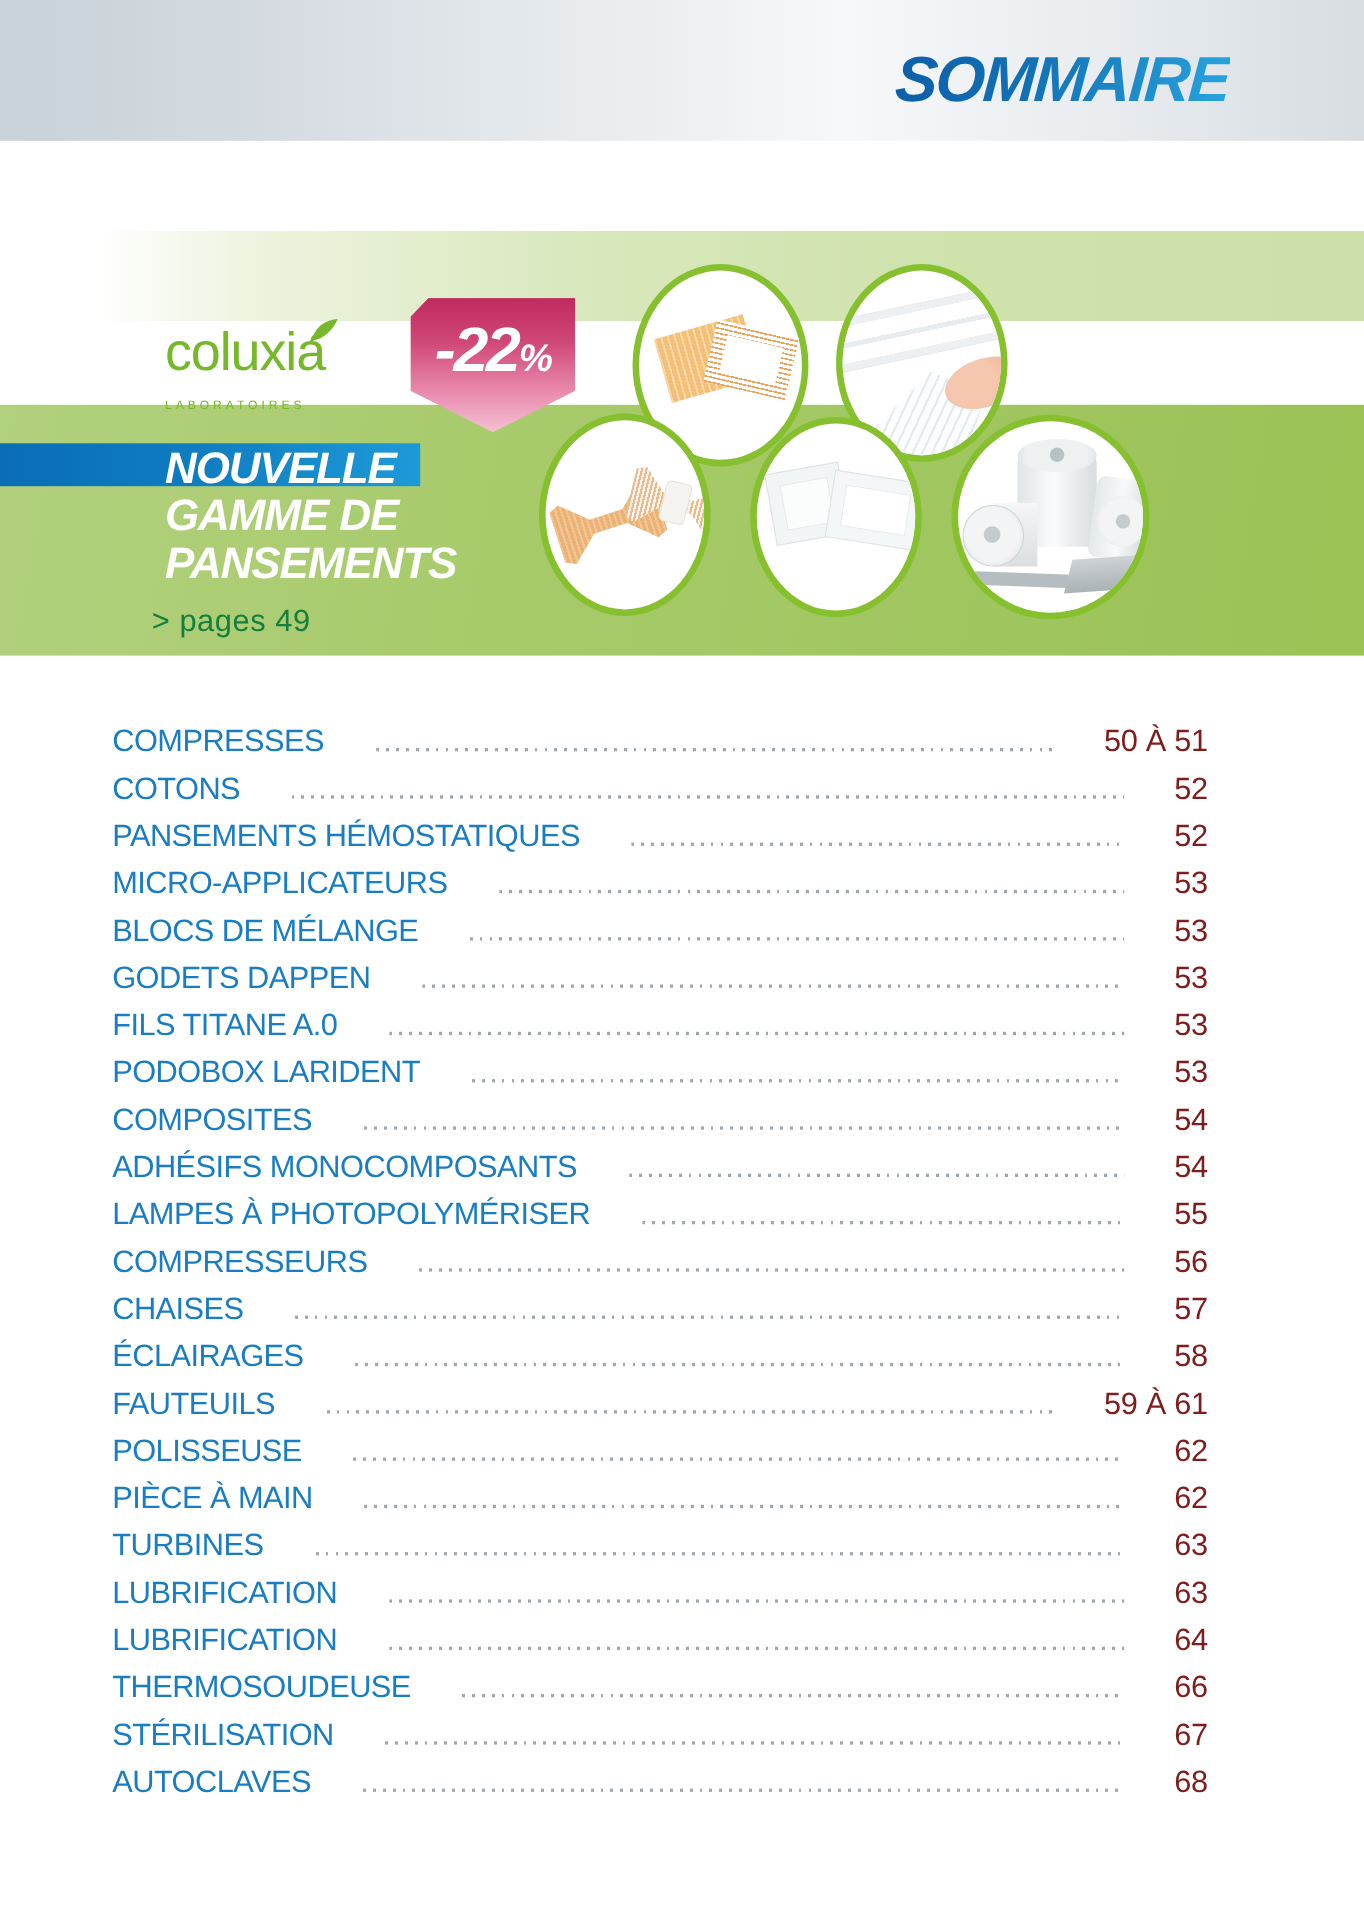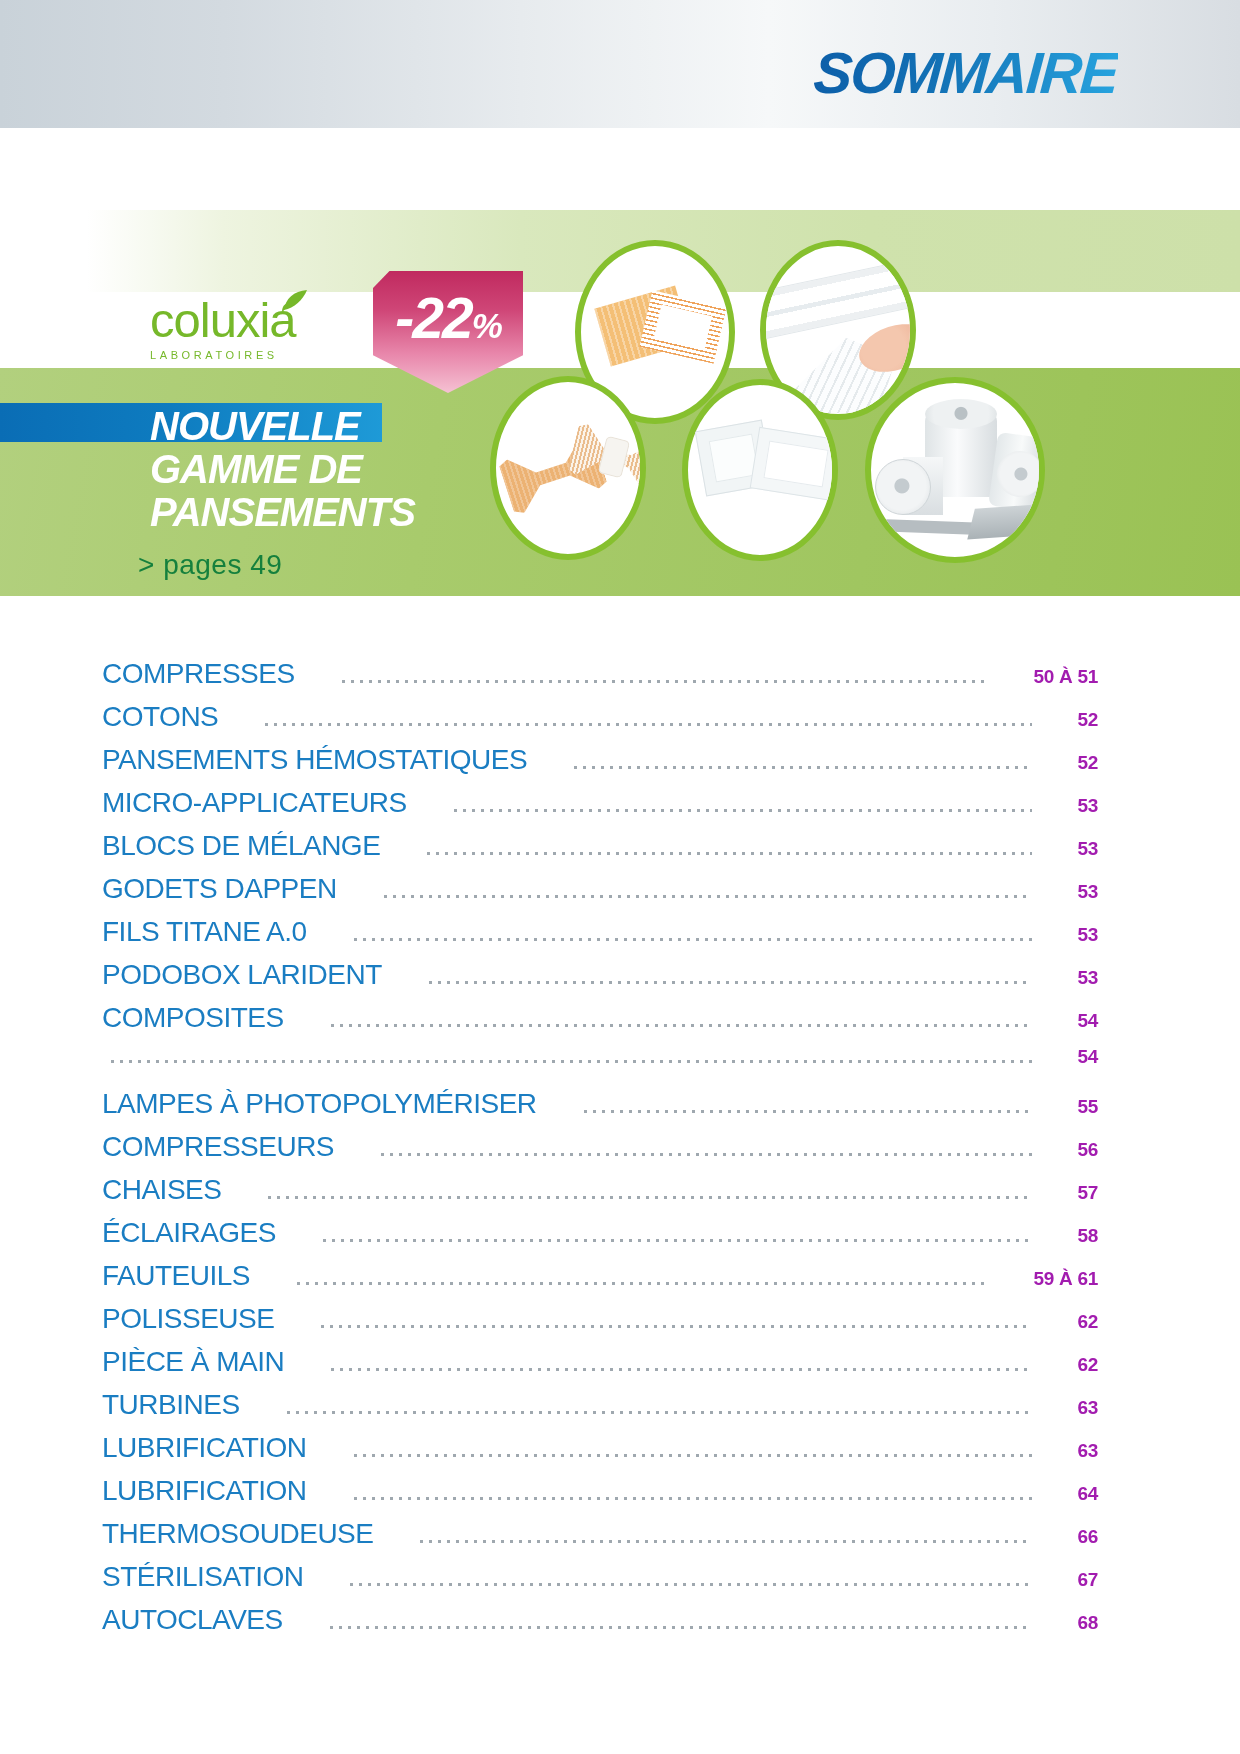--- a/index.html
+++ b/index.html
@@ -19,21 +19,21 @@
   .band-pale{position:absolute;left:0;top:210px;width:1240px;height:82px;
     background:linear-gradient(90deg,#ffffff 0%,#ffffff 7%,#eef4e0 18%,#d9e8bd 42%,#cfe2ac 70%,#cde0a9 100%);}
   .band-white{position:absolute;left:0;top:292px;width:1240px;height:76px;background:#ffffff;}
   .band-green{position:absolute;left:0;top:368px;width:1240px;height:228px;
     background:linear-gradient(100deg,#b2d07e 0%,#a8cb6c 35%,#a0c660 70%,#9ac254 100%);}
 
   
   .brand{position:absolute;left:150px;top:296px;width:180px;}
   .brand-name{font-size:49px;line-height:1;font-weight:400;letter-spacing:-1px;color:#76b82a;}
   .leaf{position:absolute;left:130px;top:-8px;}
-  .brand-sub{margin-top:4px;font-size:11px;letter-spacing:3.6px;color:#76b82a;font-weight:400;}
+  .brand-sub{margin-top:18px;font-size:11px;letter-spacing:3.6px;color:#76b82a;font-weight:400;}
 
   
   .badge{position:absolute;left:373px;top:271px;width:150px;height:122px;
     clip-path:polygon(11% 0%,100% 0%,100% 69%,50% 100%,0% 69%,0% 14%);
     background:linear-gradient(180deg,#c02a5f 0%,#cf4677 32%,#e887ab 68%,#f5c1d3 100%);
     display:flex;align-items:center;justify-content:center;padding-bottom:28px;box-sizing:border-box;}
   .badge-text{color:#fff;font-style:italic;font-weight:700;font-size:57px;line-height:1;letter-spacing:-2px;}
   .badge-text .pct{font-size:35px;}
 
   
@@ -109,21 +109,21 @@
   .strip1{left:10px;top:138px;width:98px;height:12px;background:#b6bdc1;transform:skewX(-35deg) rotate(2deg);}
   .strip2{left:100px;top:124px;width:62px;height:30px;transform:rotate(-4deg) skewX(-18deg);
     background:linear-gradient(180deg,#cdd3d6,#aab2b6);}
 
   
   .toc{position:absolute;left:102px;top:660px;width:996px;}
   .toc-row{display:flex;align-items:baseline;height:43px;gap:38px;}
   .toc-label{font-size:28px;letter-spacing:-.5px;color:#1a7dc2;font-weight:400;white-space:nowrap;line-height:1;}
   .toc-leader{flex:1;height:3px;margin:0 7px 0 9px;
     background-image:repeating-linear-gradient(to right,#9fa8af 0 2.6px,rgba(0,0,0,0) 2.6px 9px);}
-  .toc-page{font-size:19px;color:#a21caf;font-weight:700;white-space:nowrap;line-height:1;letter-spacing:-.3px;}
+  .toc-page{font-size:28px;color:#7f1d1d;font-weight:400;white-space:nowrap;line-height:1;letter-spacing:-.3px;}
 </style>
 </head>
 <body>
 
 <div class="page">
 
   <div class="header-band">
     <h1 class="page-title">SOMMAIRE</h1>
   </div>
 
@@ -231,20 +231,21 @@
         <span class="toc-page">53</span>
       </div>
 
       <div class="toc-row">
         <span class="toc-label">COMPOSITES</span>
         <span class="toc-leader"></span>
         <span class="toc-page">54</span>
       </div>
 
       <div class="toc-row">
+        <span class="toc-label">ADHÉSIFS MONOCOMPOSANTS</span>
         <span class="toc-leader"></span>
         <span class="toc-page">54</span>
       </div>
 
       <div class="toc-row">
         <span class="toc-label">LAMPES À PHOTOPOLYMÉRISER</span>
         <span class="toc-leader"></span>
         <span class="toc-page">55</span>
       </div>
 

